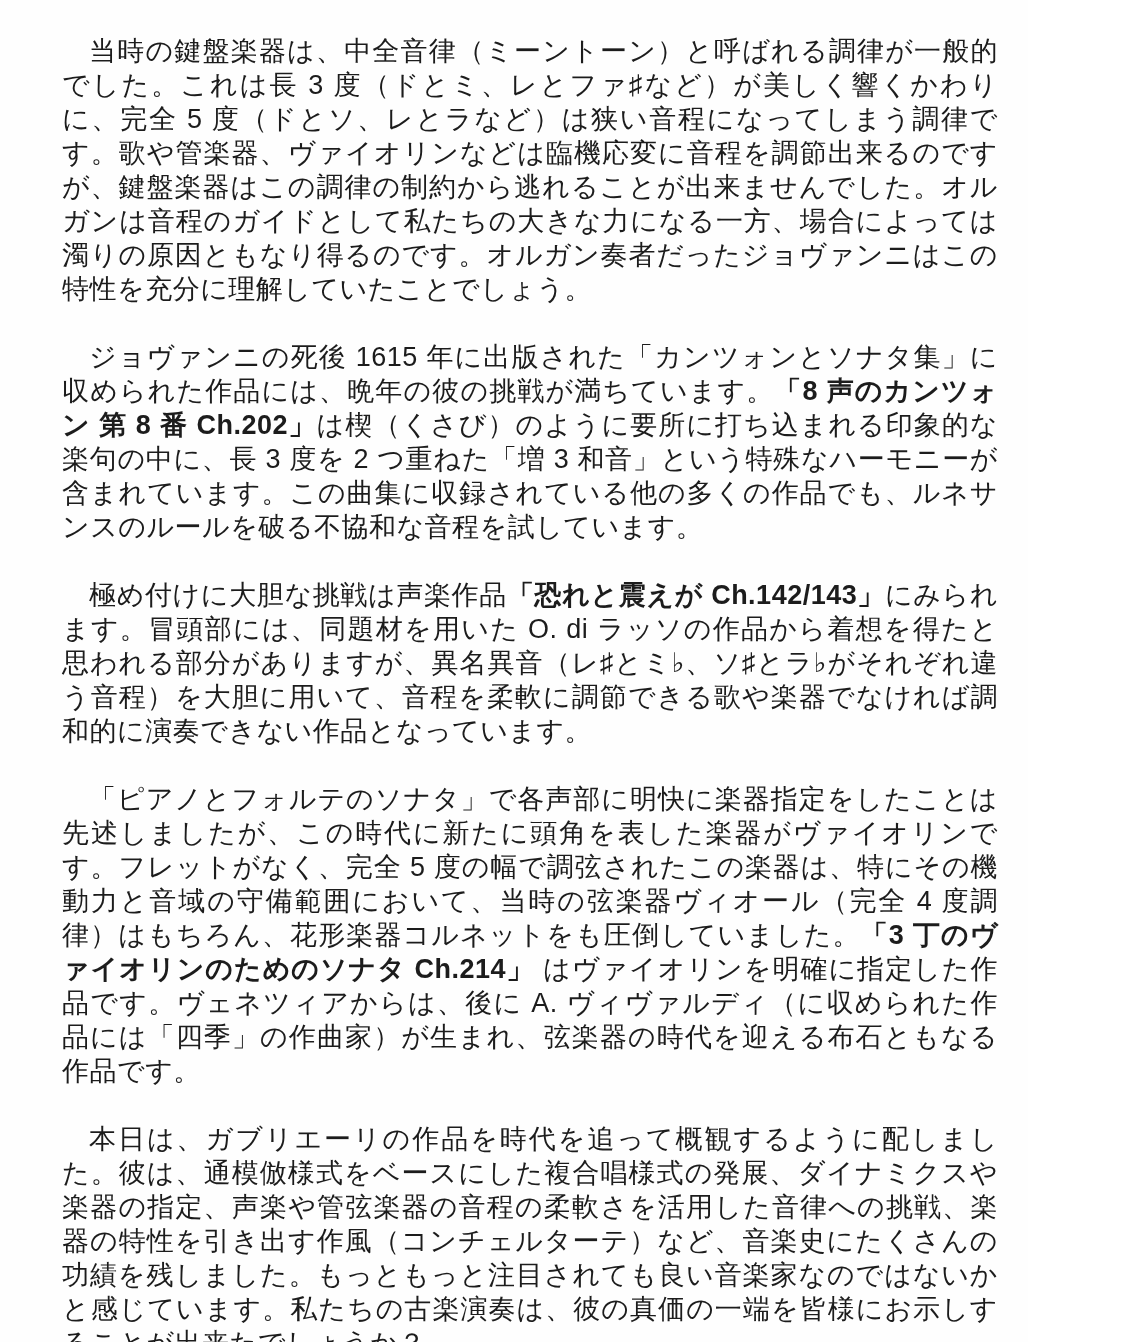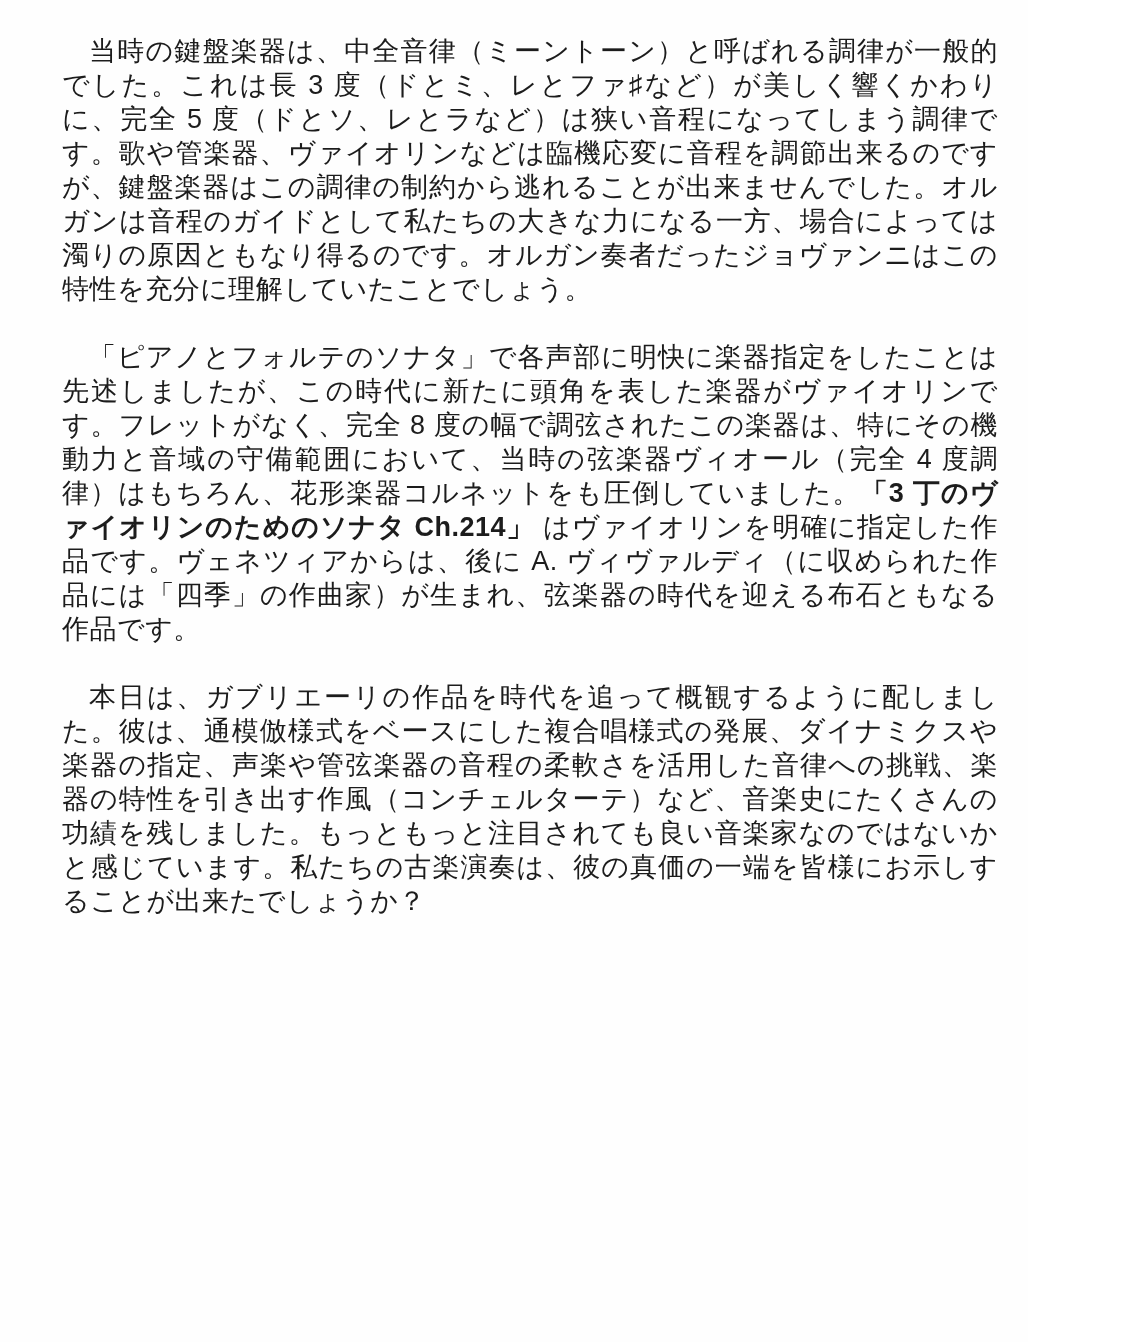--- a/index.html
+++ b/index.html
@@ -30,17 +30,19 @@
   .doc-body p span.bold {
     font-weight: bold;
   }
 </style>
 </head>
 <body>
 
 <main class="page">
   <section class="doc-body" id="doc-body">
       <p><span>当時の鍵盤楽器は、中全音律（ミーントーン）と呼ばれる調律が一般的でした。これは長 3 度（ドとミ、レとファ♯など）が美しく響くかわりに、完全 5 度（ドとソ、レとラなど）は狭い音程になってしまう調律です。歌や管楽器、ヴァイオリンなどは臨機応変に音程を調節出来るのですが、鍵盤楽器はこの調律の制約から逃れることが出来ませんでした。オルガンは音程のガイドとして私たちの大きな力になる一方、場合によっては濁りの原因ともなり得るのです。オルガン奏者だったジョヴァンニはこの特性を充分に理解していたことでしょう。</span></p>
-      <p><span>「ピアノとフォルテのソナタ」で各声部に明快に楽器指定をしたことは先述しましたが、この時代に新たに頭角を表した楽器がヴァイオリンです。フレットがなく、完全 8 度の幅で調弦されたこの楽器は、特にその機動力と音域の守備範囲において、当時の弦楽器ヴィオール（完全 4 度調律）はもちろん、花形楽器コルネットをも圧倒していました。</span><span class="bold">「3 丁のヴァイオリンのためのソナタ Ch.214」</span><span> はヴァイオリンを明確に指定した作品です。ヴェネツィアからは、後に A. ヴィヴァルディ（に収められた作品には「四季」の作曲家）が生まれ、弦楽器の時代を迎える布石ともなる作品です。</span></p>
+      <p><span>ジョヴァンニの死後 1615 年に出版された「カンツォンとソナタ集」に収められた作品には、晩年の彼の挑戦が満ちています。</span><span class="bold">「8 声のカンツォン 第 8 番 Ch.202」</span><span>は楔（くさび）のように要所に打ち込まれる印象的な楽句の中に、長 3 度を 2 つ重ねた「増 3 和音」という特殊なハーモニーが含まれています。この曲集に収録されている他の多くの作品でも、ルネサンスのルールを破る不協和な音程を試しています。</span></p>
+      <p><span>極め付けに大胆な挑戦は声楽作品</span><span class="bold">「恐れと震えが Ch.142/143」</span><span>にみられます。冒頭部には、同題材を用いた O. di ラッソの作品から着想を得たと思われる部分がありますが、異名異音（レ♯とミ♭、ソ♯とラ♭がそれぞれ違う音程）を大胆に用いて、音程を柔軟に調節できる歌や楽器でなければ調和的に演奏できない作品となっています。</span></p>
+      <p><span>「ピアノとフォルテのソナタ」で各声部に明快に楽器指定をしたことは先述しましたが、この時代に新たに頭角を表した楽器がヴァイオリンです。フレットがなく、完全 5 度の幅で調弦されたこの楽器は、特にその機動力と音域の守備範囲において、当時の弦楽器ヴィオール（完全 4 度調律）はもちろん、花形楽器コルネットをも圧倒していました。</span><span class="bold">「3 丁のヴァイオリンのためのソナタ Ch.214」</span><span> はヴァイオリンを明確に指定した作品です。ヴェネツィアからは、後に A. ヴィヴァルディ（に収められた作品には「四季」の作曲家）が生まれ、弦楽器の時代を迎える布石ともなる作品です。</span></p>
       <p><span>本日は、ガブリエーリの作品を時代を追って概観するように配しました。彼は、通模倣様式をベースにした複合唱様式の発展、ダイナミクスや楽器の指定、声楽や管弦楽器の音程の柔軟さを活用した音律への挑戦、楽器の特性を引き出す作風（コンチェルターテ）など、音楽史にたくさんの功績を残しました。もっともっと注目されても良い音楽家なのではないかと感じています。私たちの古楽演奏は、彼の真価の一端を皆様にお示しすることが出来たでしょうか？</span></p>
     </section>
 
 </main>
 
 </body></html>

